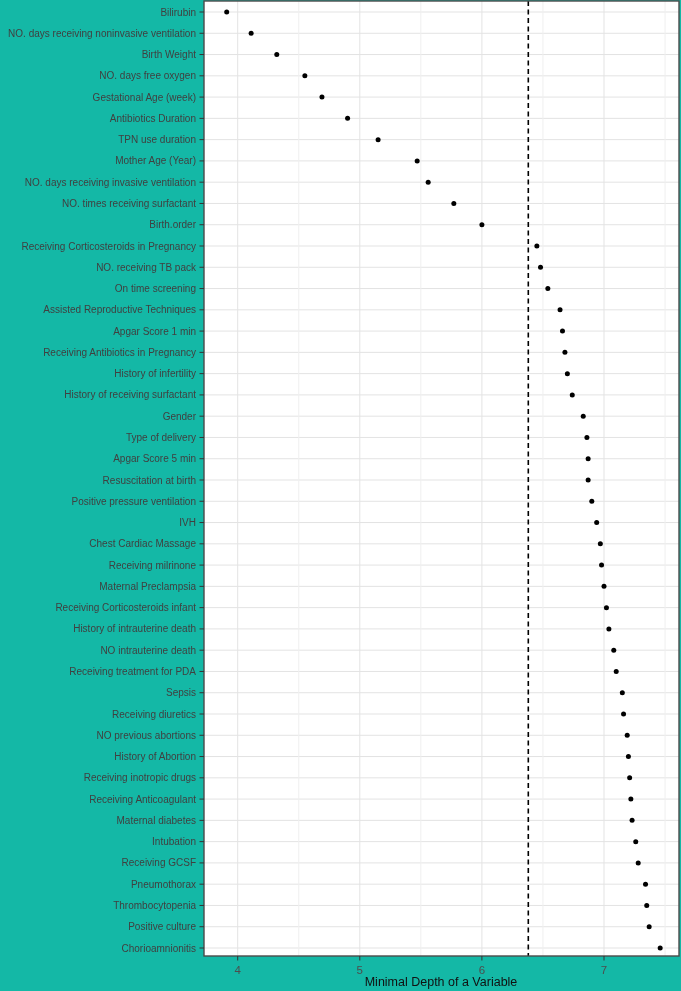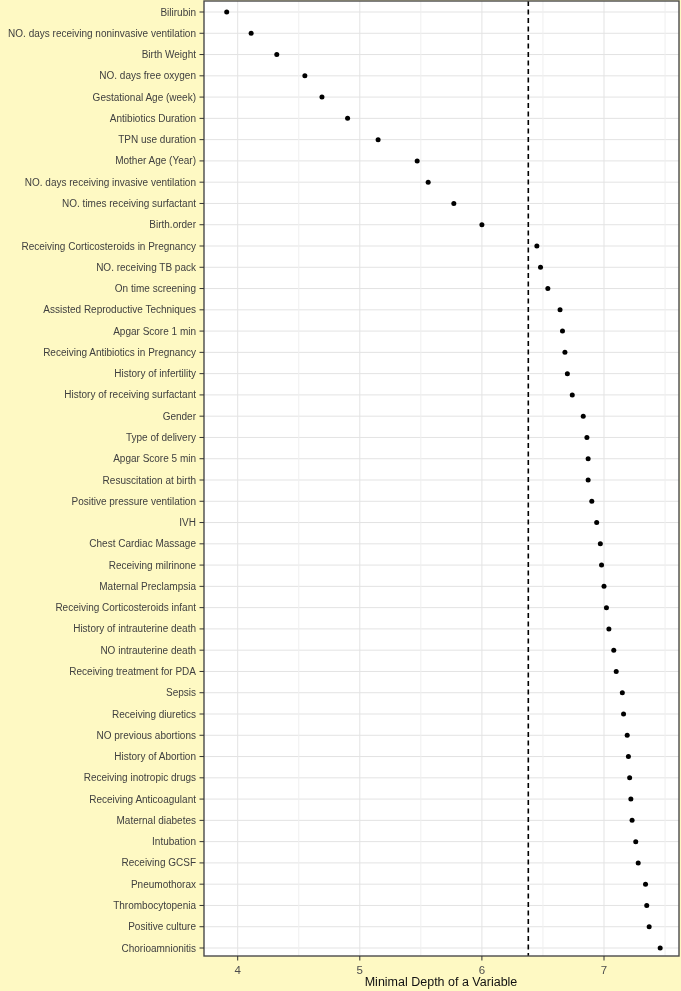--- a/index.html
+++ b/index.html
@@ -5,21 +5,21 @@
   html, body {
     margin: 0;
     padding: 0;
     background: #ffffff;
     font-family: "Liberation Sans", "DejaVu Sans", sans-serif;
   }
   .figure {
     position: relative;
     width: 681px;
     height: 991px;
-    background: #fef9c3;
+    background: #14b8a6;
     overflow: hidden;
   }
   svg text {
     font-family: "Liberation Sans", "DejaVu Sans", sans-serif;
   }
 </style>
 </head>
 <body>
 
 <div class="figure">

